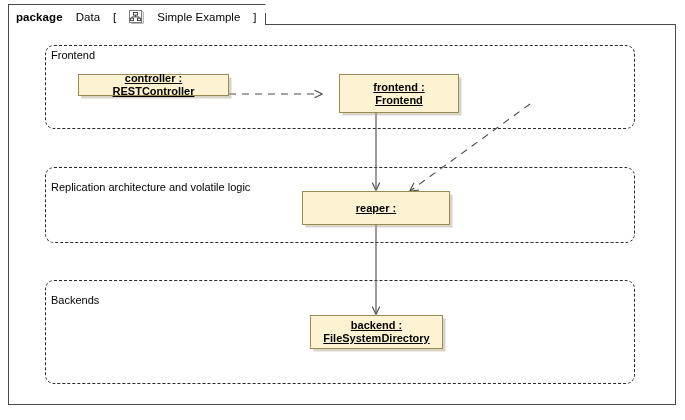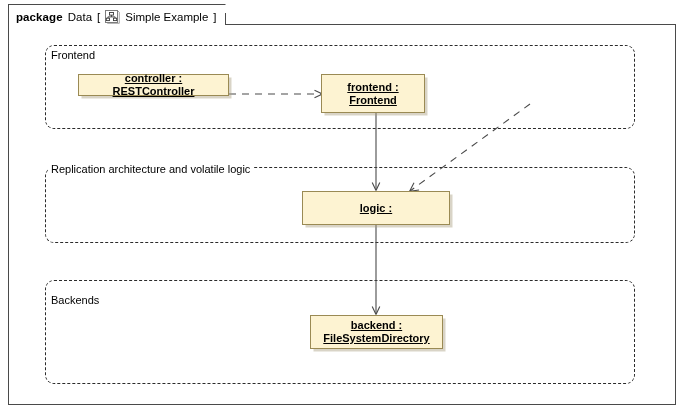--- a/index.html
+++ b/index.html
@@ -30,21 +30,21 @@
     left: 8px;
     top: 4px;
     height: 21px;
     box-sizing: border-box;
     border: 1px solid #4a4a4a;
     border-bottom: none;
     background: #ffffff;
     padding: 4px 8px 0 7px;
     display: flex;
     align-items: center;
-    gap: 5px;
+    gap: 13px;
     white-space: nowrap;
     z-index: 4;
   }
   .frame-tab::after {
     
     content: "";
     position: absolute;
     right: -1px;
     top: -1px;
     width: 0; height: 0;
@@ -167,21 +167,21 @@
       </svg>
     </span>
     <span class="tab-kind">Simple Example</span>
     <span class="tab-bracket">]</span>
   </div>
 
   <div class="subpkg" style="left:45px; top:45px; width:590px; height:84px;"></div>
   <div class="subpkg-label" style="left:49px; top:49px;">Frontend</div>
 
   <div class="subpkg" style="left:45px; top:167px; width:590px; height:76px;"></div>
-  <div class="subpkg-label" style="left:49px; top:163px;">Replication architecture and volatile logic</div>
+  <div class="subpkg-label" style="left:49px; top:181px;">Replication architecture and volatile logic</div>
 
   <div class="subpkg" style="left:45px; top:280px; width:590px; height:104px;"></div>
   <div class="subpkg-label" style="left:49px; top:294px;">Backends</div>
 
   <svg id="links" viewBox="0 0 685 420" xmlns="http://www.w3.org/2000/svg">
 
     <g>
       <line x1="229" y1="94" x2="322" y2="94" stroke="#4a4a4a" stroke-width="1.1" stroke-dasharray="7,6"></line>
       <path d="M322.5 94 L314.5 90.2 M322.5 94 L314.5 97.8" fill="none" stroke="#4a4a4a" stroke-width="1.1"></path>
     </g>
@@ -200,28 +200,28 @@
       <line x1="376" y1="225" x2="376" y2="314" stroke="#4a4a4a" stroke-width="1.1"></line>
       <path d="M376 314.5 L372.2 306.5 M376 314.5 L379.8 306.5" fill="none" stroke="#4a4a4a" stroke-width="1.1"></path>
     </g>
   </svg>
 
   <div class="objbox" style="left:78px; top:74px; width:151px; height:22px;">
     <span class="line">controller :</span>
     <span class="line">RESTController</span>
   </div>
 
-  <div class="objbox" style="left:321px; top:74px; width:104px; height:39px;">
+  <div class="objbox" style="left:339px; top:74px; width:120px; height:39px;">
     <span class="line">frontend :</span>
     <span class="line">Frontend</span>
   </div>
 
 
   <div class="objbox" style="left:302px; top:191px; width:148px; height:34px;">
-    <span class="line">logic :</span>
+    <span class="line">reaper :</span>
   </div>
 
   <div class="objbox" style="left:310px; top:315px; width:133px; height:34px;">
     <span class="line">backend :</span>
     <span class="line">FileSystemDirectory</span>
   </div>
 
 </div>
 
 </body></html>

